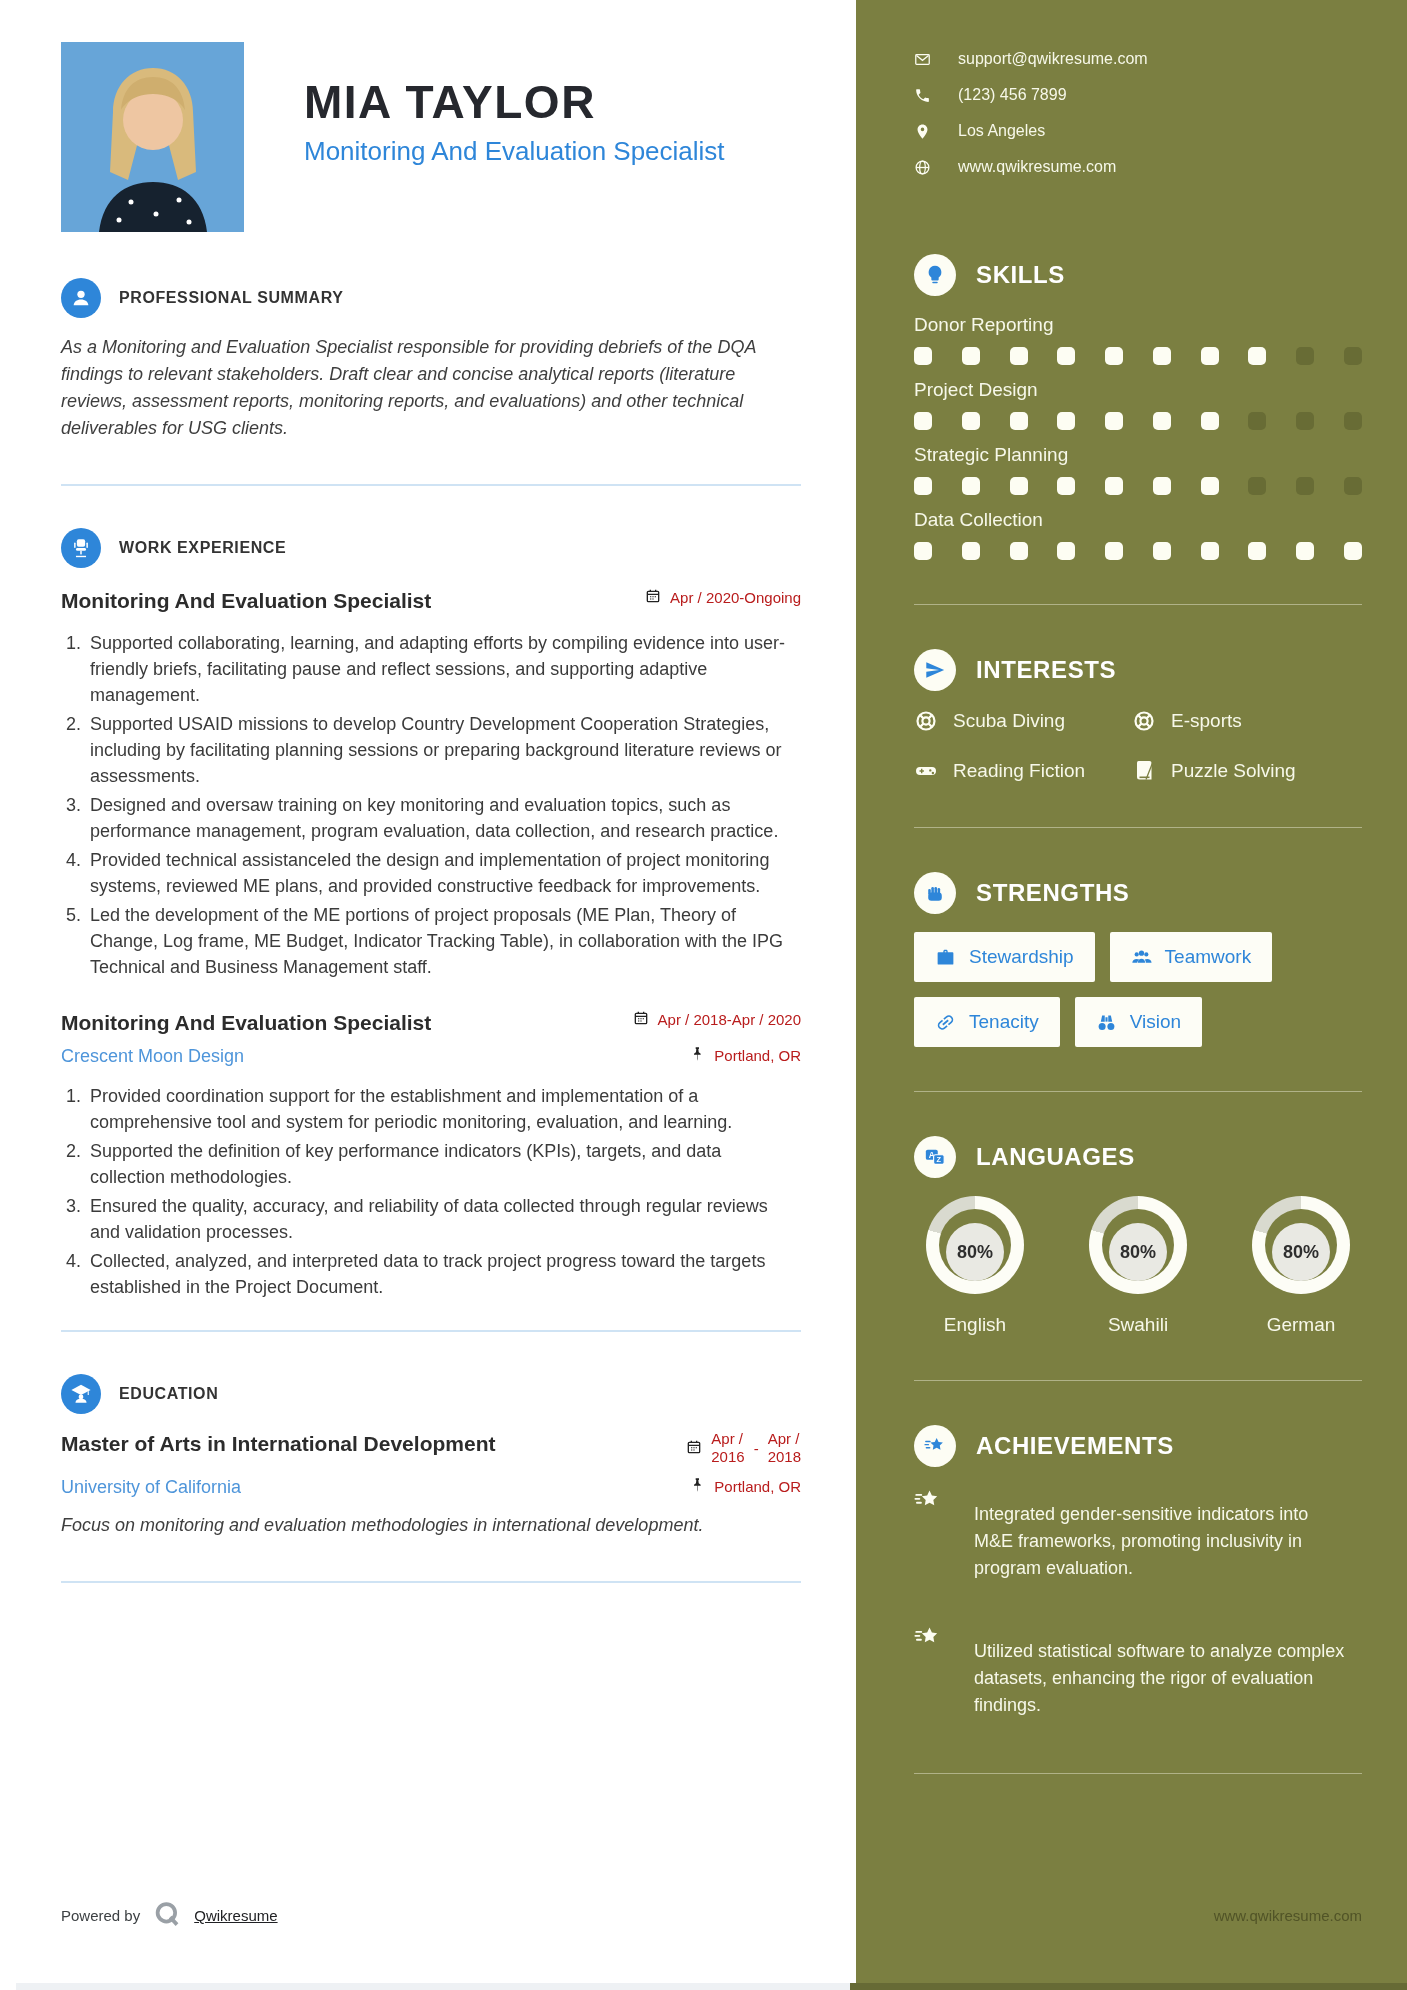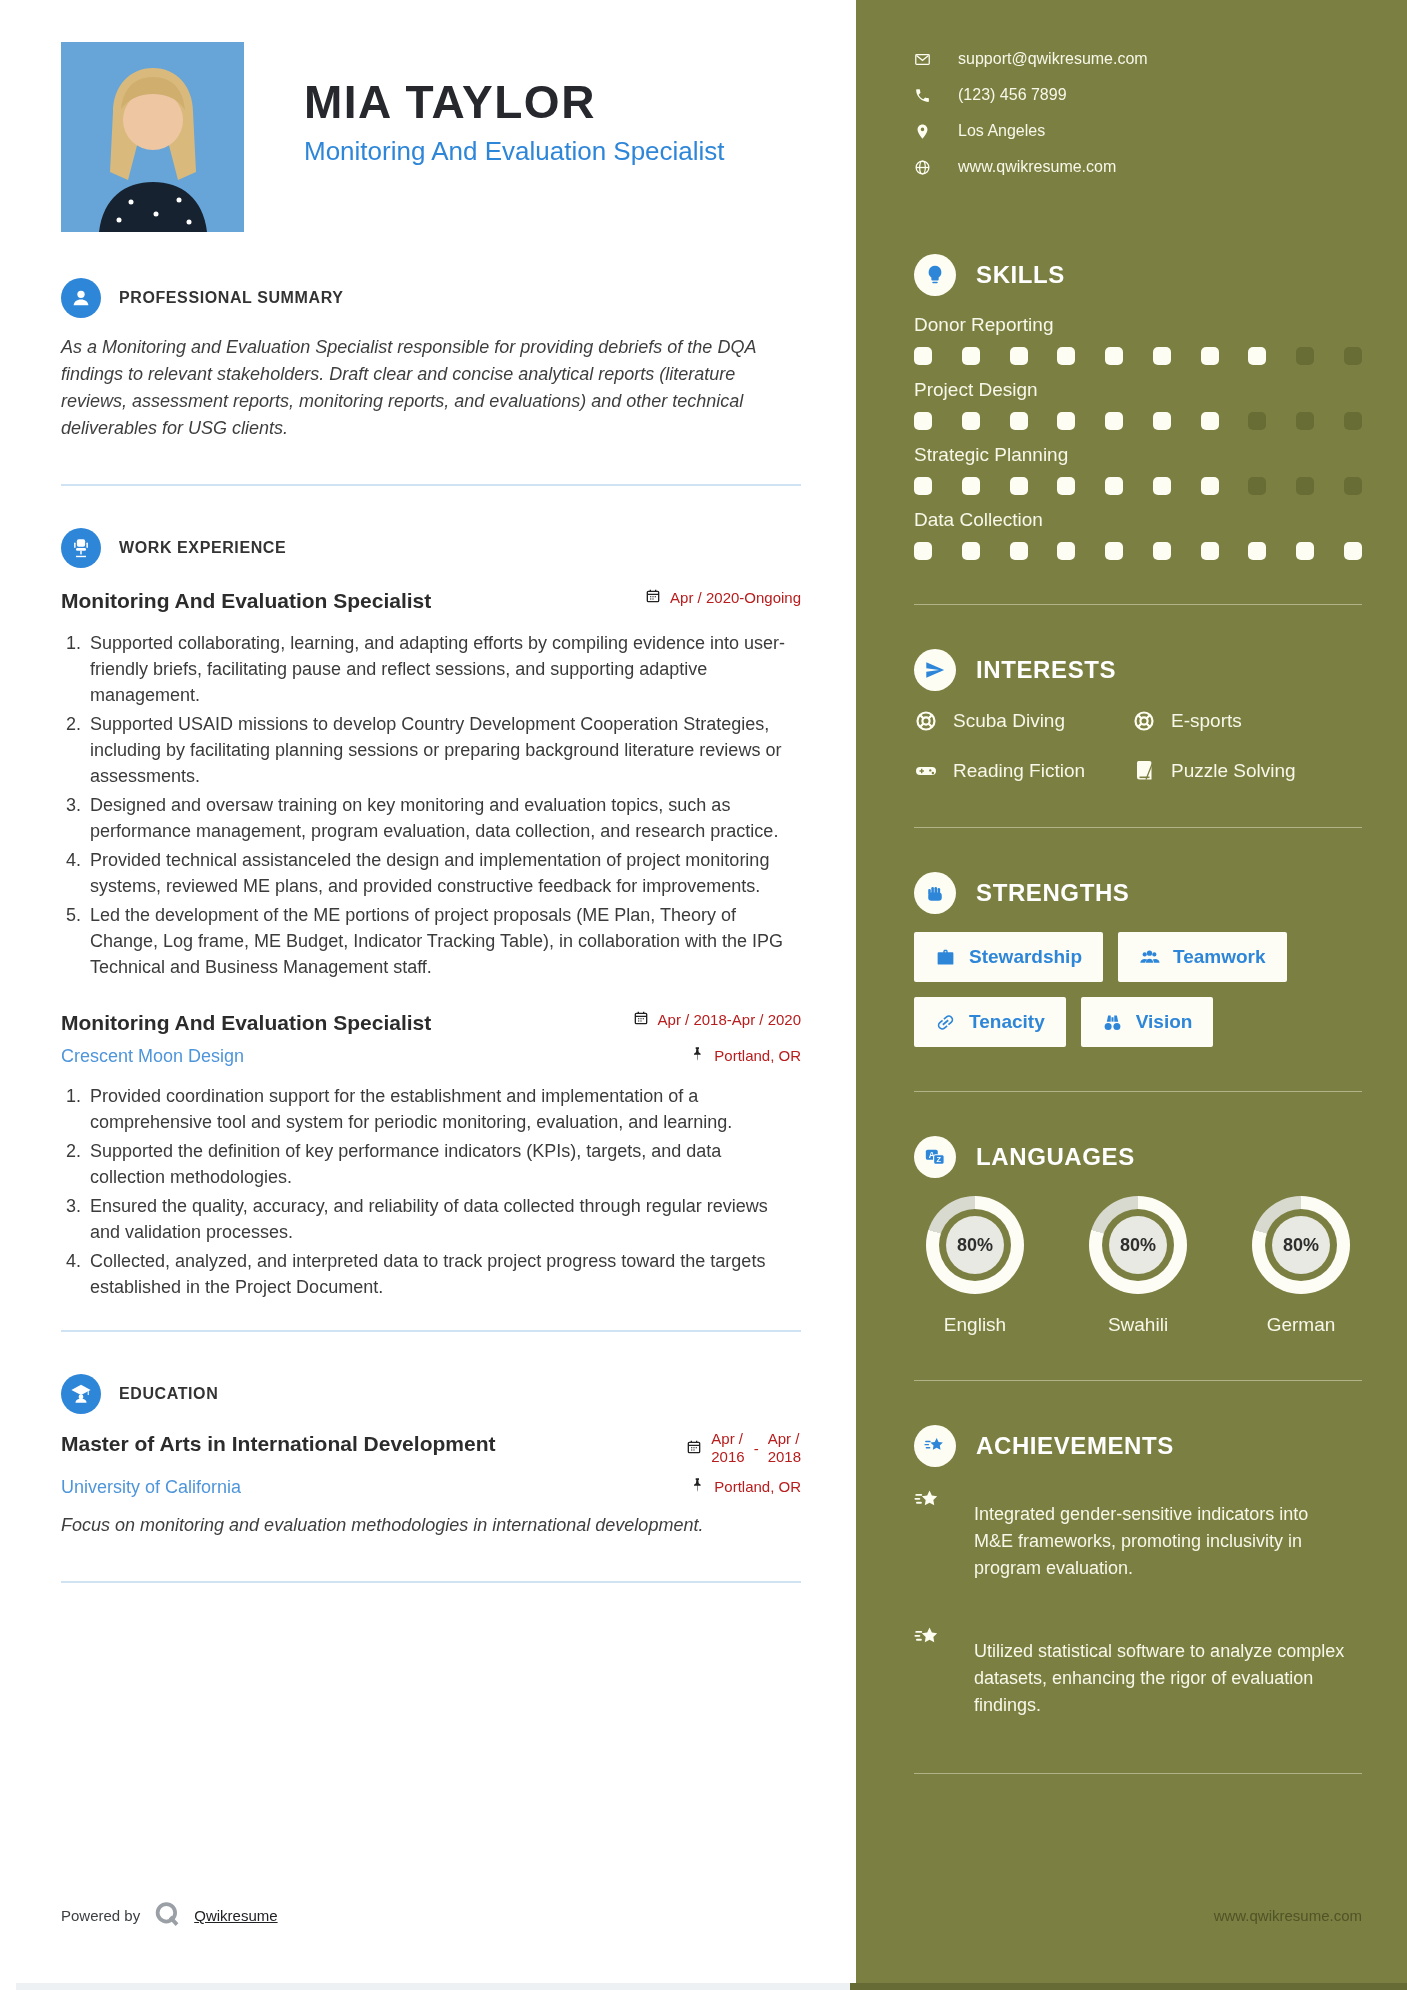--- a/index.html
+++ b/index.html
@@ -51,29 +51,29 @@
   .skill{margin-bottom:14px;}
   .skill-label{font-size:19px;margin:8px 0 11px;}
   .dots{display:flex;justify-content:space-between;}
   .dot{width:18px;height:18px;border-radius:5px;background:#fdfdf3;}
   .dot.off{background:#686c35;}
   .interests-grid{display:grid;grid-template-columns:218px 1fr;row-gap:26px;margin-top:6px;}
   .interest{display:flex;align-items:center;gap:15px;font-size:19px;}
   .interest svg{width:24px;height:24px;color:#fdfdf2;flex:0 0 auto;}
   .chips{display:flex;flex-wrap:wrap;gap:15px;margin-top:10px;}
   .chip{background:#fdfdf6;color:var(--accent);display:inline-flex;align-items:center;gap:13px;
-        padding:14px 21px;font-size:19px;border-radius:2px;font-weight:bold;}
+        padding:14px 21px;font-size:19px;border-radius:2px;}
   .chip svg{width:21px;height:21px;flex:0 0 auto;}
   .rings{display:flex;justify-content:space-between;margin-top:16px;padding:0 2px;}
   .ring-wrap{width:118px;text-align:center;}
   .ring{width:98px;height:98px;border-radius:50%;margin:0 auto;position:relative;
         background:conic-gradient(#fdfdf6 0 calc(var(--p)*3.6deg),#d9dacf calc(var(--p)*3.6deg) 360deg);
         display:flex;align-items:center;justify-content:center;}
   .ring-hole{width:72px;height:72px;border-radius:50%;background:var(--olive);
-             display:flex;align-items:center;justify-content:center;}
+             display:flex;align-items:flex-end;justify-content:center;}
   .ring-center{width:58px;height:58px;border-radius:50%;background:#e9e9e3;color:#2e2e2e;
                font-size:18px;font-weight:bold;display:flex;align-items:center;justify-content:center;}
   .ring-label{font-size:19px;margin-top:20px;}
   .ach{display:flex;gap:17px;margin-bottom:24px;}
   .ach svg{width:27px;height:27px;color:#fdfdf2;flex:0 0 auto;margin-top:2px;}
   .ach p{margin:16px;font-size:18px;line-height:27px;}
   .site-link{position:absolute;right:45px;bottom:66px;font-size:15px;color:#515427;}
   .edge-right{position:absolute;right:0;bottom:0;width:557px;height:7px;background:#666a35;}
 </style>
 </head>

